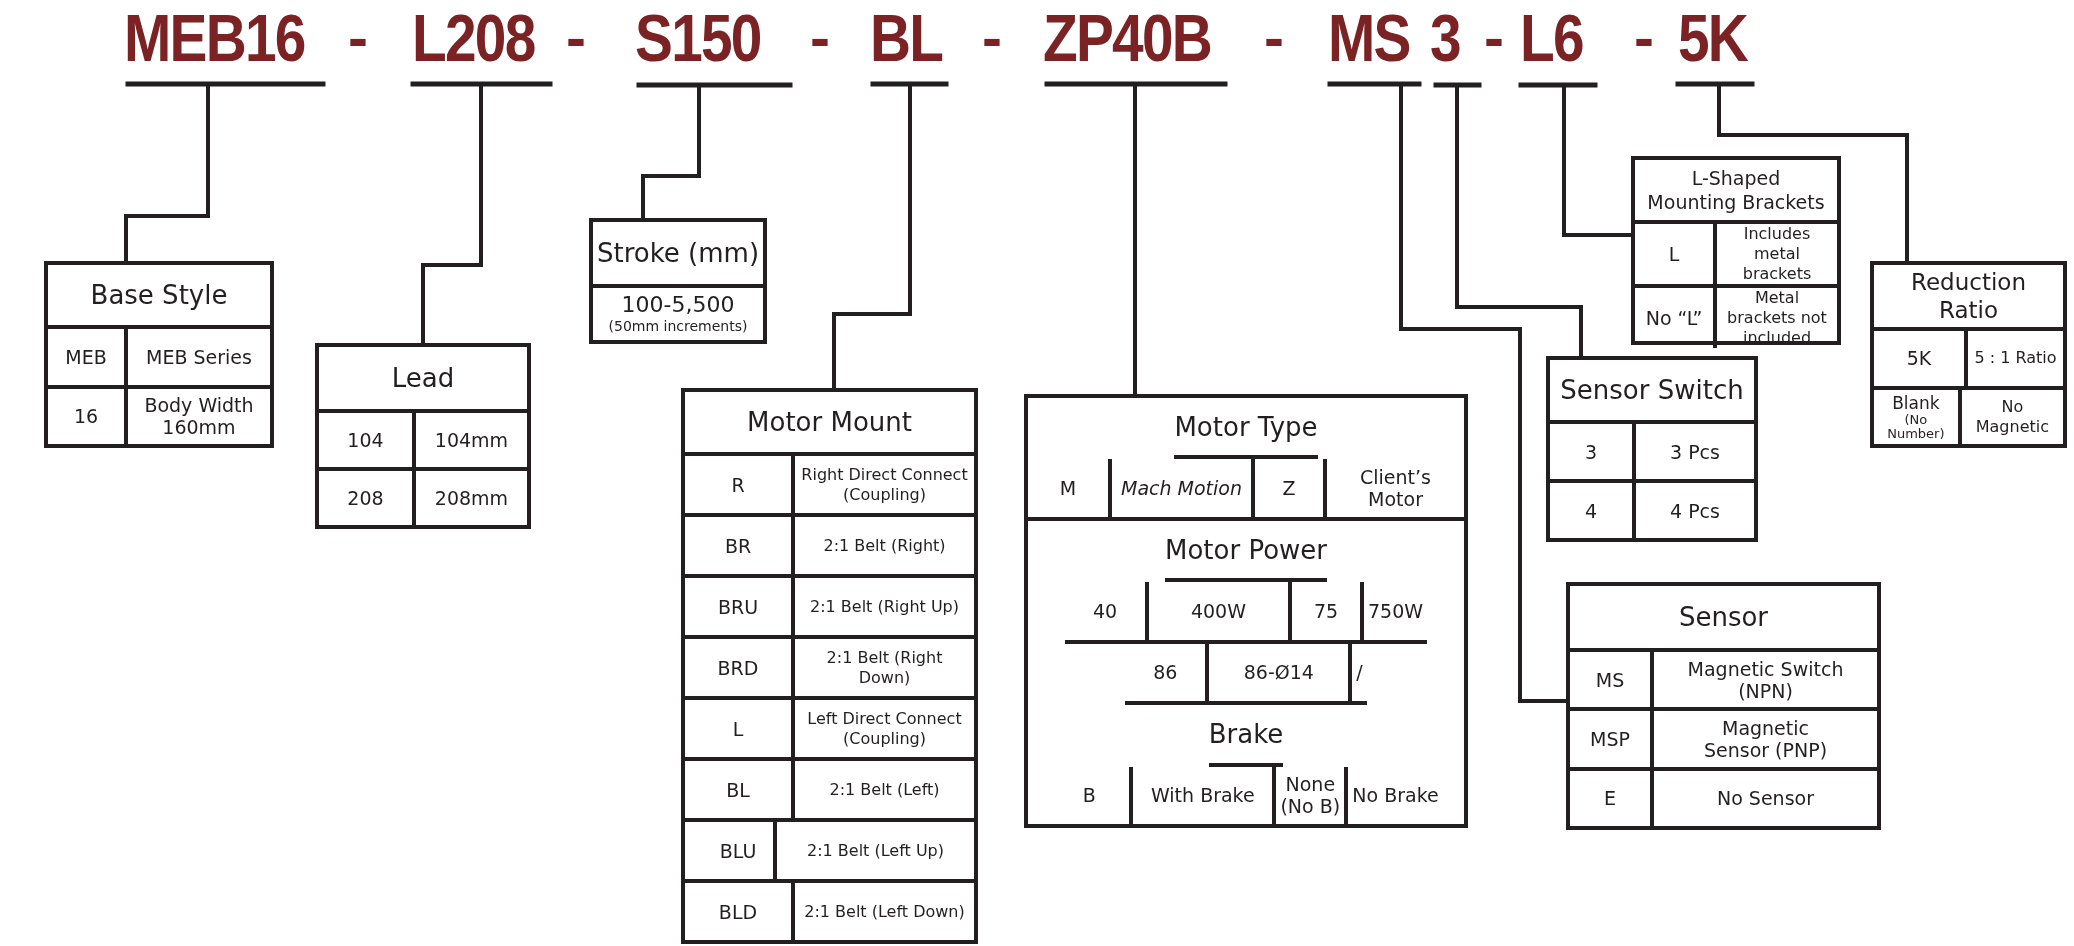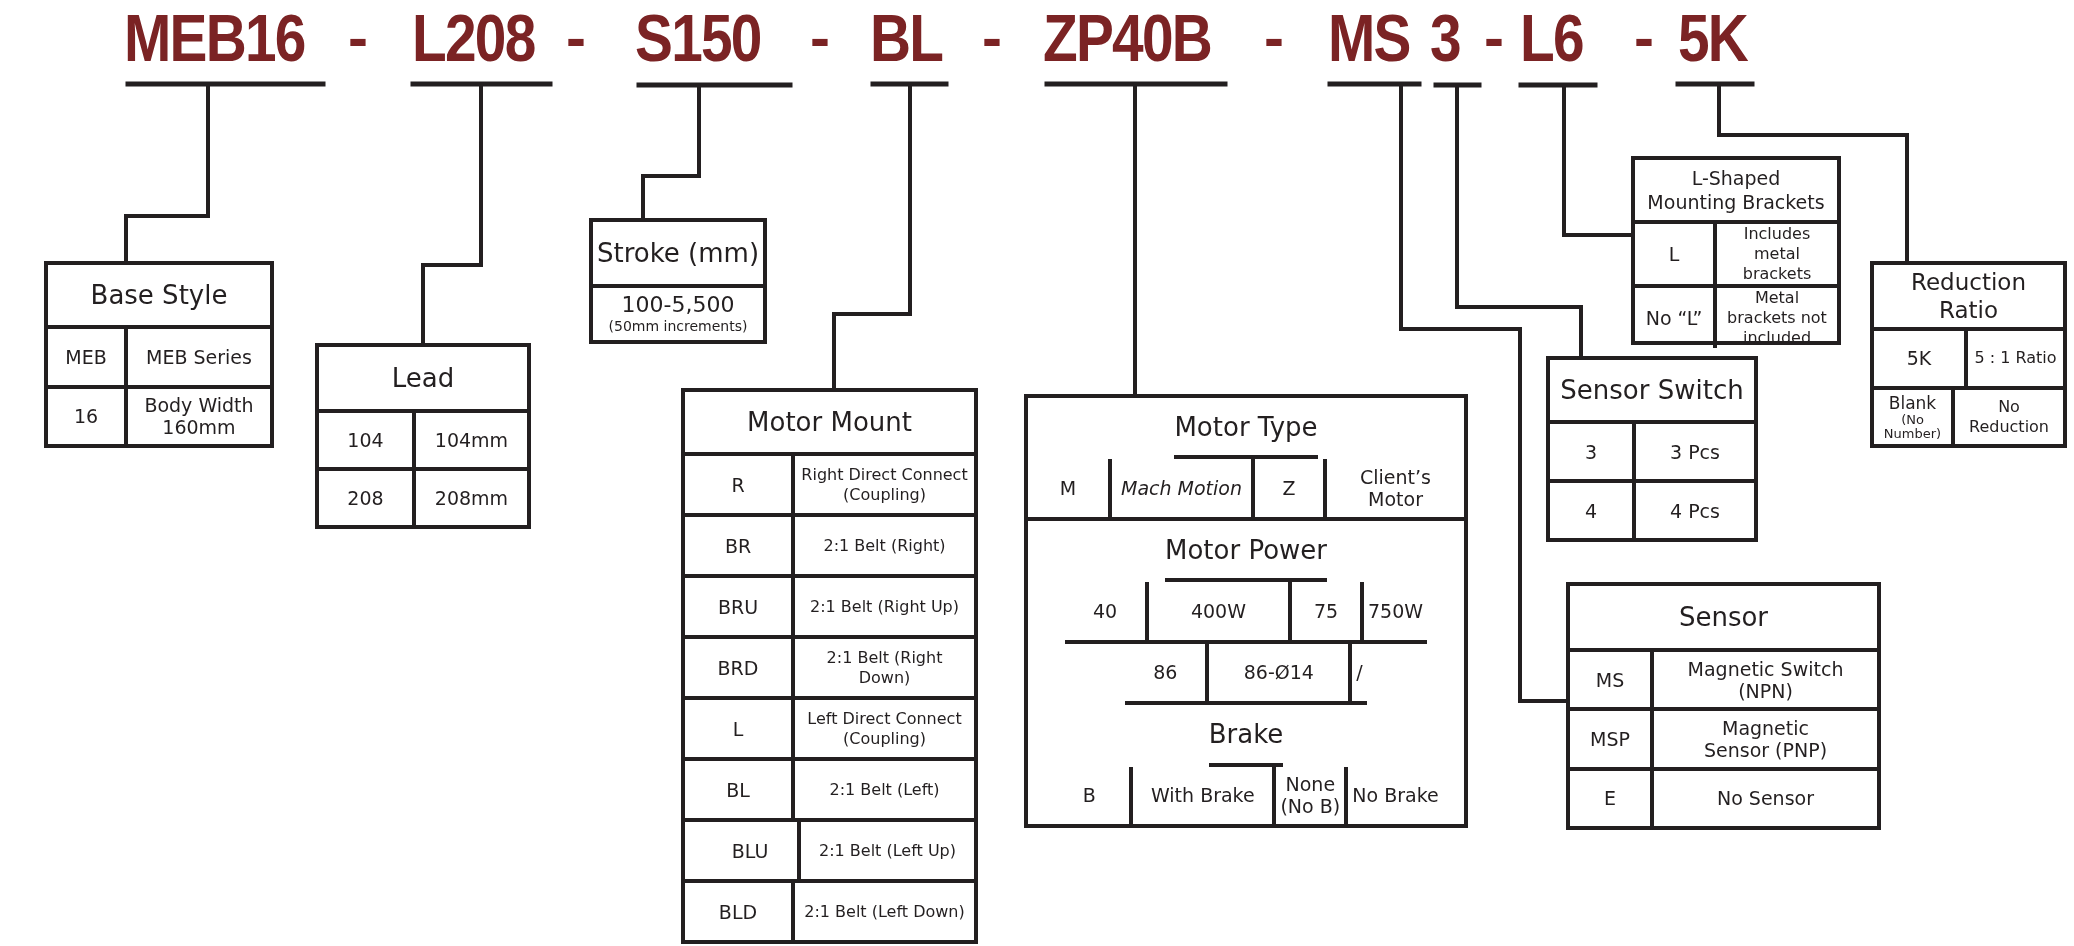--- a/index.html
+++ b/index.html
@@ -129,21 +129,21 @@
   </div>
   <div class="row">
     <div class="cell" style="width:110px;">L</div>
     <div class="cell small" style="flex:1;">Left Direct Connect (Coupling)</div>
   </div>
   <div class="row">
     <div class="cell" style="width:110px;">BL</div>
     <div class="cell small" style="flex:1;">2:1 Belt (Left)</div>
   </div>
   <div class="row">
-    <div class="cell" style="width:116px;padding-left:22px;">BLU</div>
+    <div class="cell" style="width:92px;padding-left:22px;">BLU</div>
     <div class="cell small" style="flex:1;">2:1 Belt (Left Up)</div>
   </div>
   <div class="row">
     <div class="cell" style="width:110px;">BLD</div>
     <div class="cell small" style="flex:1;">2:1 Belt (Left Down)</div>
   </div>
 </div>
 
 <div class="tbl" style="left:1024px;top:394px;width:444px;height:434px;align-items:center;">
   <div class="head" style="flex:1 1 0;">Motor Type</div>
@@ -192,21 +192,21 @@
     <div class="cell" style="width:94px;flex-direction:column;">
       <span>5K</span>
     </div>
     <div class="cell small" style="flex:1;">5 : 1 Ratio</div>
   </div>
   <div class="row">
     <div class="cell" style="width:94px;flex-direction:column;padding:0 2px;">
       <span style="font-size:17px;line-height:20px;">Blank</span>
       <span class="tiny">(No Number)</span>
     </div>
-    <div class="cell small" style="flex:1;padding:0 14px;">No Reduction</div>
+    <div class="cell small" style="flex:1;padding:0 14px;">No Magnetic</div>
   </div>
 </div>
 
 <div class="tbl" style="left:1546px;top:356px;width:212px;height:186px;">
   <div class="head" style="height:60px;">Sensor Switch</div>
   <div class="row">
     <div class="cell" style="width:86px;">3</div>
     <div class="cell" style="flex:1;">3 Pcs</div>
   </div>
   <div class="row">

